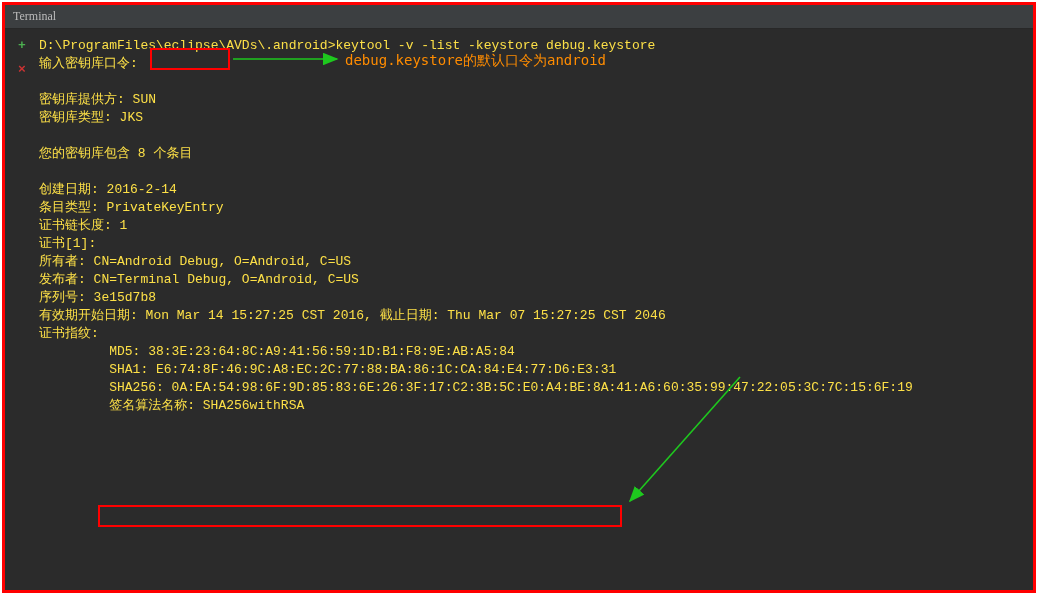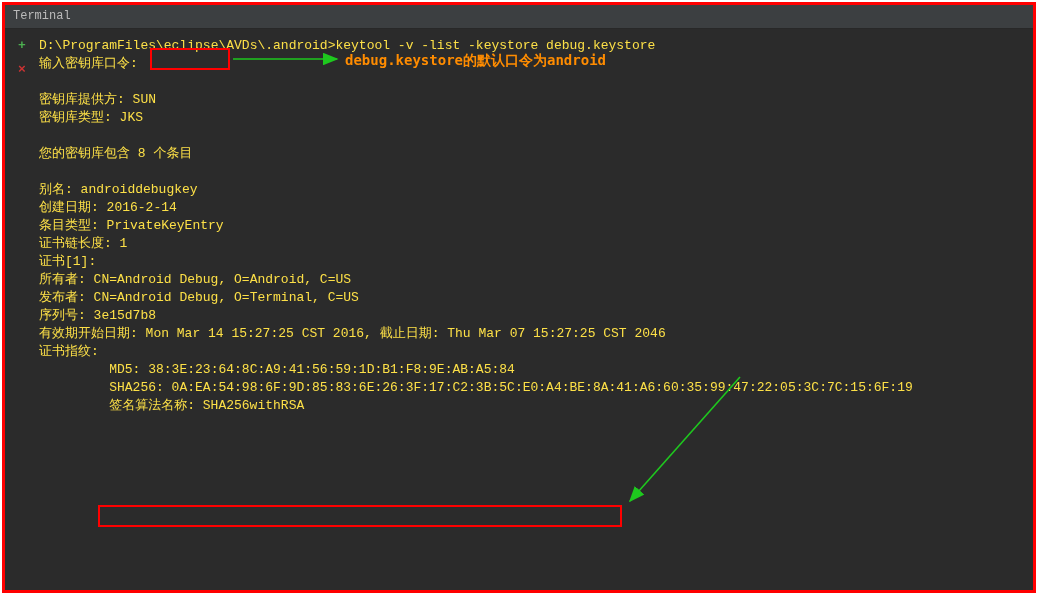--- a/index.html
+++ b/index.html
@@ -17,21 +17,21 @@
     width:1034px; height:591px;
     border:3px solid #ff0000;
     background:#2b2b2b;
   }
   .title-bar {
     background:#3c3f41;
     border-bottom:1px solid #282828;
     height:24px;
     padding:4px 8px;
     color:#bbbbbb;
-    font-family:Liberation Mono, monospace;
+    font-family:Liberation Serif, serif;
     font-size:12px;
   }
   .term-body {
     position:relative;
     padding:8px 0 8px 34px;
     color:#a9b7c6;
     line-height:18px;
     height:calc(100% - 24px);
     overflow:hidden;
   }
@@ -47,21 +47,21 @@
   .line { white-space:pre; color:#fde047; }
   .highlight-box {
     position:absolute;
     border:2px solid #ff0000;
     pointer-events:none;
   }
   .annot {
     position:absolute;
     color:#ff8c00;
     font-family:"Microsoft YaHei","SimSun",monospace;
-    font-weight:bold;
+    font-weight:normal;
     font-size:14px;
     white-space:nowrap;
   }
   svg.overlay {
     position:absolute;
     top:0; left:0;
     width:100%; height:100%;
     pointer-events:none;
   }
 </style>
@@ -80,31 +80,31 @@
     </div>
 
     <div class="line">D:\ProgramFiles\eclipse\AVDs\.android&gt;keytool -v -list -keystore debug.keystore</div>
     <div class="line">输入密钥库口令:</div>
     <div class="line"> </div>
     <div class="line">密钥库提供方: SUN</div>
     <div class="line">密钥库类型: JKS</div>
     <div class="line"> </div>
     <div class="line">您的密钥库包含 8 个条目</div>
     <div class="line"> </div>
-    <div class="line">别名: androiddebugkey</div>
     <div class="line">创建日期: 2016-2-14</div>
     <div class="line">条目类型: PrivateKeyEntry</div>
     <div class="line">证书链长度: 1</div>
     <div class="line">证书[1]:</div>
     <div class="line">所有者: CN=Android Debug, O=Android, C=US</div>
-    <div class="line">发布者: CN=Android Debug, O=Terminal, C=US</div>
+    <div class="line">发布者: CN=Terminal Debug, O=Android, C=US</div>
     <div class="line">序列号: 3e15d7b8</div>
     <div class="line">有效期开始日期: Mon Mar 14 15:27:25 CST 2016, 截止日期: Thu Mar 07 15:27:25 CST 2046</div>
     <div class="line">证书指纹:</div>
     <div class="line">         MD5: 38:3E:23:64:8C:A9:41:56:59:1D:B1:F8:9E:AB:A5:84</div>
+    <div class="line">         SHA1: E6:74:8F:46:9C:A8:EC:2C:77:88:BA:86:1C:CA:84:E4:77:D6:E3:31</div>
     <div class="line">         SHA256: 0A:EA:54:98:6F:9D:85:83:6E:26:3F:17:C2:3B:5C:E0:A4:BE:8A:41:A6:60:35:99:47:22:05:3C:7C:15:6F:19</div>
     <div class="line">         签名算法名称: SHA256withRSA</div>
 
     <div class="highlight-box" style="left:145px; top:19px; width:80px; height:22px;"></div>
 
     <div class="highlight-box" style="left:93px; top:476px; width:524px; height:22px;"></div>
 
     <div class="annot" style="left:340px; top:22px;">debug.keystore的默认口令为android</div>
 
     <svg class="overlay">

